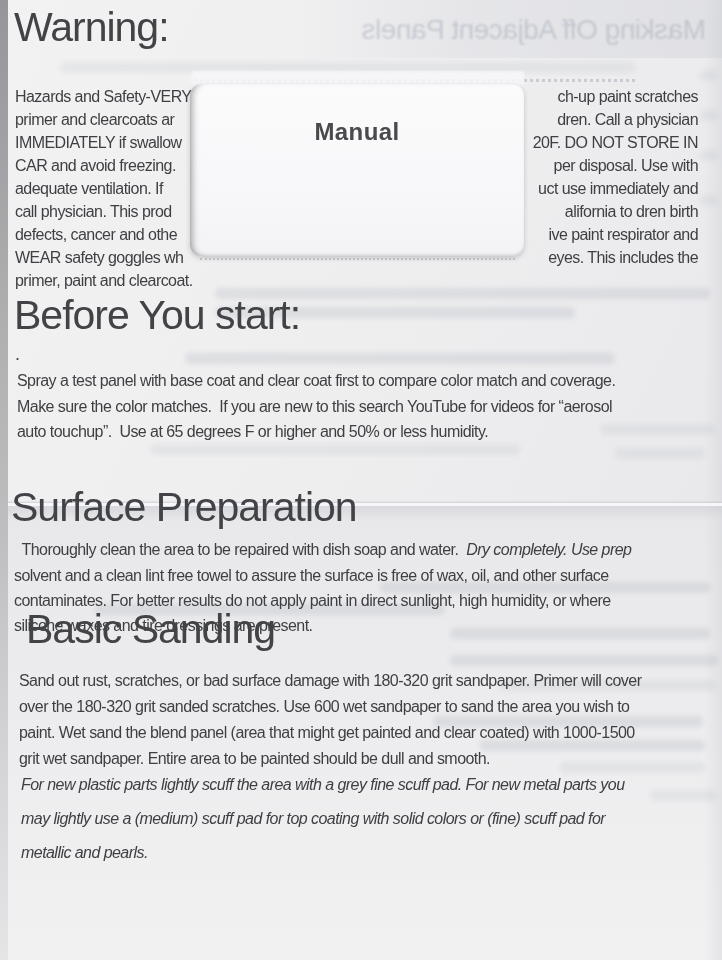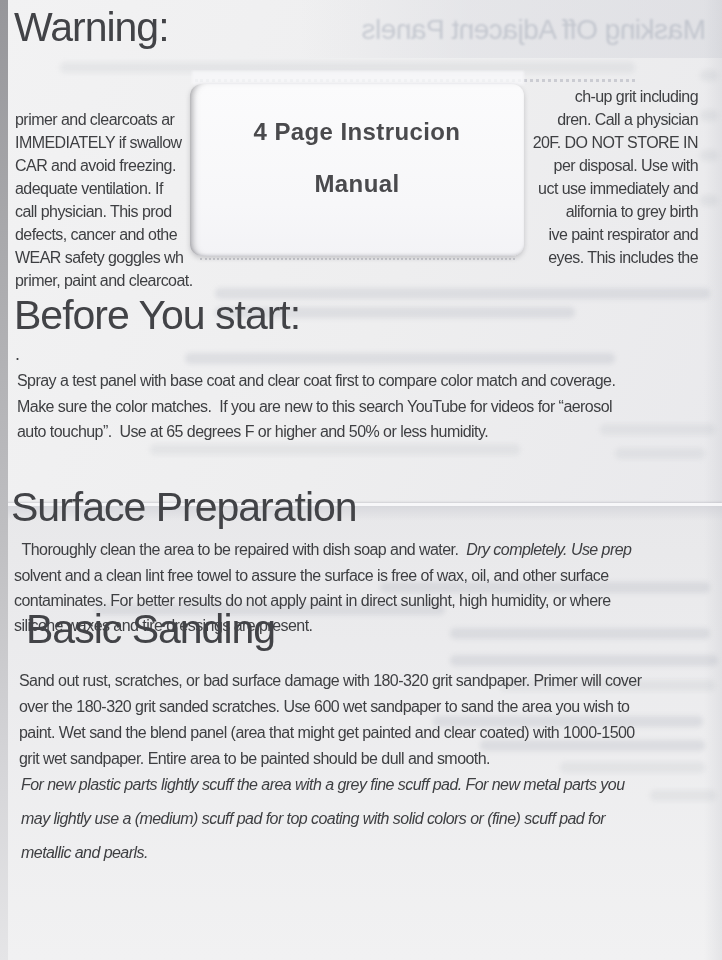--- a/index.html
+++ b/index.html
@@ -100,59 +100,59 @@
 <div class="ghost light" style="left:500px;top:680px;width:215px;"></div>
 <div class="ghost" style="left:433px;top:716px;width:270px;"></div>
 <div class="ghost" style="left:480px;top:740px;width:225px;"></div>
 <div class="ghost light" style="left:560px;top:762px;width:145px;"></div>
 <div class="ghost light" style="left:650px;top:790px;width:66px;"></div>
 
 <div class="heading" style="left:14px;top:4px;">Warning:</div>
 
 <div class="warning-lines abs">
   <div class="wline">
-    <span class="frag-r">ch-up grit including</span>
+    <span class="frag-l">Hazards and Safety-VERY</span>
+    <span class="frag-r">ch-up paint scratches</span>
   </div>
   <div class="wline">
     <span class="frag-l">primer and clearcoats ar</span>
     <span class="frag-r">dren. Call a physician</span>
   </div>
   <div class="wline">
     <span class="frag-l">IMMEDIATELY if swallow</span>
     <span class="frag-r">20F. DO NOT STORE IN</span>
   </div>
   <div class="wline">
     <span class="frag-l">CAR and avoid freezing.</span>
     <span class="frag-r">per disposal. Use with</span>
   </div>
   <div class="wline">
     <span class="frag-l">adequate ventilation. If</span>
     <span class="frag-r">uct use immediately and</span>
   </div>
   <div class="wline">
     <span class="frag-l">call physician. This prod</span>
-    <span class="frag-r">alifornia to grey birth</span>
+    <span class="frag-r">alifornia to dren birth</span>
   </div>
   <div class="wline">
     <span class="frag-l">defects, cancer and othe</span>
     <span class="frag-r">ive paint respirator and</span>
   </div>
   <div class="wline">
     <span class="frag-l">WEAR safety goggles wh</span>
     <span class="frag-r">eyes. This includes the</span>
   </div>
   <div class="wline">
     <span class="frag-l">primer, paint and clearcoat.</span>
   </div>
 </div>
 
 <div class="abs perforation"></div>
 <div class="abs sticker-halo"></div>
 <div class="abs sticker">
-  <div class="sticker-line">4 Page Instrucion</div>
   <div class="sticker-line">Manual</div>
 </div>
 <div class="abs perforation-bottom"></div>
 
 <div class="heading" style="left:14px;top:292px;">Before You start:</div>
 <div class="abs stray-dot">.</div>
 <div class="para" style="left:17px;top:368px;line-height:25.7px;">Spray a test panel with base coat and clear coat first to compare color match and coverage.
 Make sure the color matches.  If you are new to this search YouTube for videos for “aerosol
 auto touchup”.  Use at 65 degrees F or higher and 50% or less humidity.</div>
 

